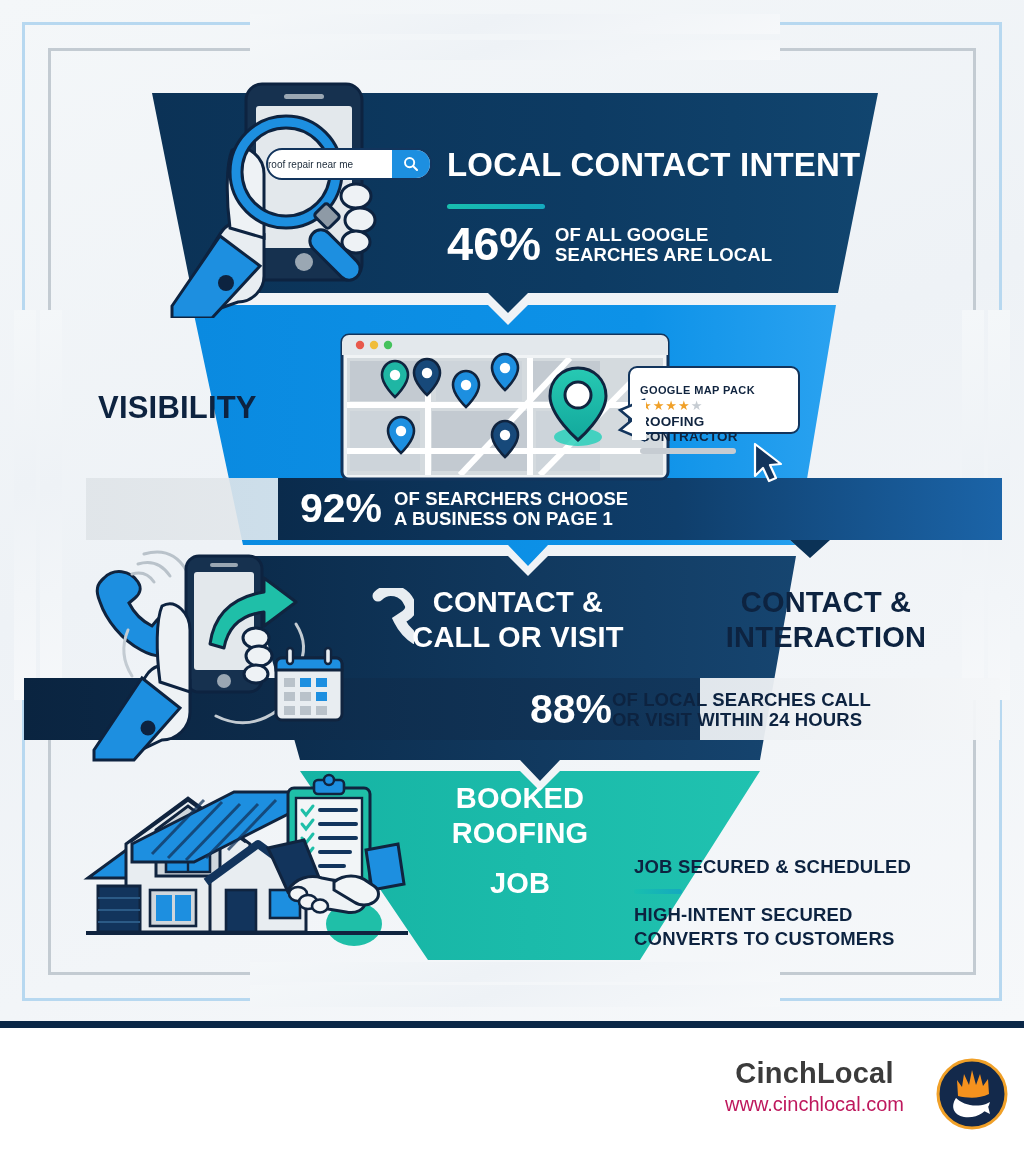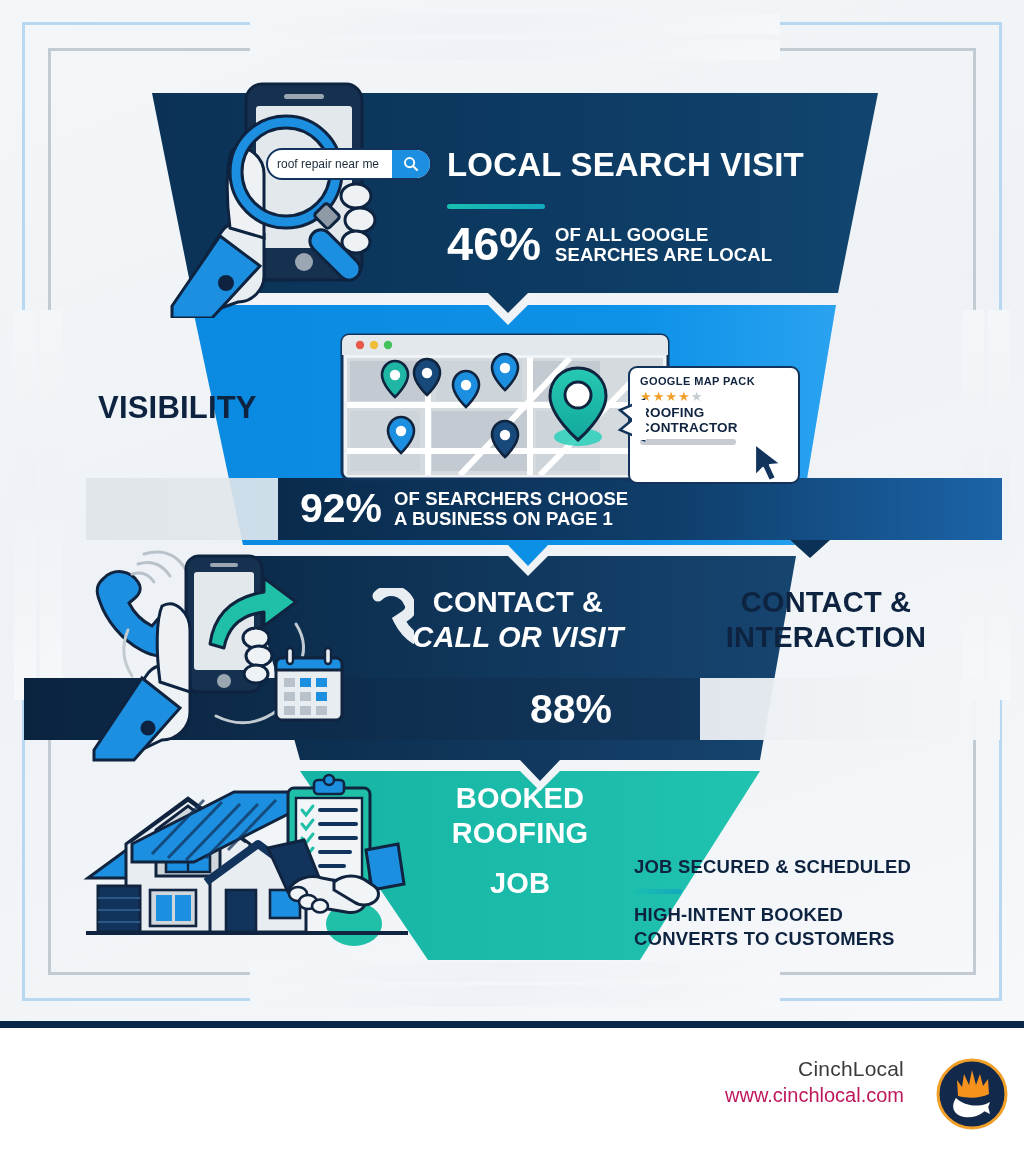--- a/index.html
+++ b/index.html
@@ -43,42 +43,42 @@
   .pct { font-weight: 800; color: #ffffff; line-height: .92; }
   .pct-lbl { font-weight: 700; line-height: 1.08; letter-spacing: .1px; }
 
   
   .band { position: absolute; display: flex; align-items: center; }
 
   
   .footer-rule { position: absolute; left: 0; top: 1021px; width: 1024px; height: 7px; background: #0a2747; }
   .footer { position: absolute; left: 0; top: 1028px; width: 1024px; height: 126px; background: #ffffff; }
   .brand-txt { position: absolute; right: 120px; top: 1057px; text-align: right; }
-  .brand-name { font-size: 21px; font-weight: 400; color: #3b3b3b; letter-spacing: .2px; }
+  .brand-name { font-size: 29px; font-weight: 700; color: #3b3b3b; letter-spacing: .2px; text-align: center; }
   .brand-url  { font-size: 20px; color: #be185d; margin-top: 3px; }
   .brand-logo { position: absolute; left: 936px; top: 1058px; width: 72px; height: 72px; }
 
   
   .callout {
-    position: absolute; left: 628px; top: 366px; width: 172px; height: 118px;
+    position: absolute; left: 628px; top: 366px; width: 172px; height: 68px;
     background: #ffffff; border: 2.5px solid #12345c; border-radius: 9px;
-    padding: 7px 9px 0 10px;
+    padding: 16px 9px 0 10px;
   }
   .callout-title { font-size: 11px; font-weight: 700; color: #10243f; letter-spacing: .4px; }
   .stars { font-size: 13px; letter-spacing: 1px; margin: 2px 0 2px; }
   .callout-sub { font-size: 13.5px; font-weight: 800; color: #10243f; line-height: 1.08; letter-spacing: .2px; }
   .callout-bar { margin-top: 4px; width: 96px; height: 6px; border-radius: 3px; background: #c6ccd2; }
 
   
   .searchpill {
     position: absolute; left: 266px; top: 148px; width: 166px; height: 32px;
     border-radius: 16px; background: #ffffff; border: 2px solid #12345c;
     display: flex; align-items: center; overflow: hidden;
   }
-  .searchpill .q { font-size: 12px; color: #1c2b3a; padding-left: 9px; white-space: nowrap; }
+  .searchpill .q { font-size: 10px; color: #1c2b3a; white-space: nowrap; }
   .searchpill .btn {
     margin-left: auto; width: 38px; height: 100%; background: #1d8fe0;
     display: flex; align-items: center; justify-content: center;
   }
 </style>
 </head>
 <body>
 
 <div class="canvas">
 
@@ -194,21 +194,21 @@
       <span class="q">roof repair near me</span>
       <span class="btn">
         <svg width="16" height="16" viewBox="0 0 16 16">
           <circle cx="6.6" cy="6.6" r="4.6" fill="none" stroke="#ffffff" stroke-width="1.9"></circle>
           <line x1="10.2" y1="10.2" x2="14" y2="14" stroke="#ffffff" stroke-width="2.1" stroke-linecap="round"></line>
         </svg>
       </span>
     </div>
 
     <div class="blk" style="left:447px; top:148px;">
-      <div class="hd hd-white" style="font-size:33px;">LOCAL SEARCH VISIT</div>
+      <div class="hd hd-white" style="font-size:33px;">LOCAL CONTACT INTENT</div>
     </div>
     <div class="accent-line blk" style="left:447px; top:204px; width:98px;"></div>
     <div class="blk" style="left:447px; top:222px; display:flex; align-items:flex-end; gap:14px;">
       <span class="pct" style="font-size:47px;">46%</span>
       <span class="pct-lbl" style="font-size:18.5px; color:#ffffff;">
         <span>OF ALL GOOGLE</span><br>
         <span>SEARCHES ARE LOCAL</span>
       </span>
     </div>
 
@@ -346,28 +346,32 @@
           <rect x="232" y="158" width="11" height="9" fill="#b9c2ca"></rect>
         </g>
       </g>
     </svg>
 
     <svg style="position:absolute;left:372px;top:588px;width:42px;height:56px;" viewBox="0 0 42 56">
       <path d="M6,8 c10,-10 26,-6 32,8 2,5 0,9 -5,12 l-6,4 c5,10 12,17 22,22 l4,-6 c3,-5 8,-6 13,-3" fill="none" stroke="#e8edf1" stroke-width="11" stroke-linecap="round"></path>
     </svg>
     <div class="blk" style="left:404px; top:588px; text-align:center; width:228px;">
       <div class="hd hd-white" style="font-size:29px;">CONTACT &amp;</div>
-      <div class="hd hd-white" style="font-size:29px; margin-top:5px;font-style:italic;">CALL OR VISIT</div>
+      <div class="hd hd-white" style="font-size:29px; margin-top:5px;">CALL OR VISIT</div>
     </div>
     <div class="blk" style="left:690px; top:588px; text-align:center; width:272px;">
       <div class="hd hd-navy" style="font-size:29px;">CONTACT &amp;</div>
       <div class="hd hd-navy" style="font-size:29px; margin-top:5px;">INTERACTION</div>
     </div>
     <div class="band" style="left:530px; top:684px; height:52px; ">
       <span class="pct" style="font-size:41px;">88%</span>
+      <span class="pct-lbl" style="font-size:18.5px; color:#0d2340;">
+        <span>OF LOCAL SEARCHES CALL</span><br>
+        <span>OR VISIT WITHIN 24 HOURS</span>
+      </span>
     </div>
 
     <svg style="position:absolute;left:82px;top:772px;width:330px;height:182px;" viewBox="0 0 330 182">
 
       <ellipse cx="272" cy="152" rx="28" ry="22" fill="#1fbfa8"></ellipse>
 
       <path d="M6,106 L66,62 L126,106 Z" fill="#1d8fe0" stroke="#10243f" stroke-width="3"></path>
 
       <path d="M44,72 L106,26 L168,72 L168,160 L44,160 Z" fill="#e8edf1" stroke="#10243f" stroke-width="3"></path>
       <path d="M48,70 L106,28 L164,70" fill="none" stroke="#10243f" stroke-width="3"></path>
@@ -432,21 +436,21 @@
     </svg>
 
     <div class="blk" style="left:420px; top:784px; width:200px; text-align:center;">
       <div class="hd hd-white" style="font-size:29px;">BOOKED</div>
       <div class="hd hd-white" style="font-size:29px; margin-top:5px;">ROOFING</div>
       <div class="hd hd-white" style="font-size:29px; margin-top:21px;">JOB</div>
     </div>
     <div class="blk" style="left:634px; top:858px;">
       <div class="hd hd-navy" style="font-size:18.5px;">JOB SECURED &amp; SCHEDULED</div>
       <div class="accent-line" style="width:48px; margin:12px 0 12px;"></div>
-      <div class="hd hd-navy" style="font-size:18.5px;">HIGH-INTENT BOOKED</div>
+      <div class="hd hd-navy" style="font-size:18.5px;">HIGH-INTENT SECURED</div>
       <div class="hd hd-navy" style="font-size:18.5px; margin-top:5px;">CONVERTS TO CUSTOMERS</div>
     </div>
 
   </div>
 
   <div class="footer-rule"></div>
   <div class="footer"></div>
   <div class="brand-txt">
     <div class="brand-name">CinchLocal</div>
     <div class="brand-url">www.cinchlocal.com</div>

